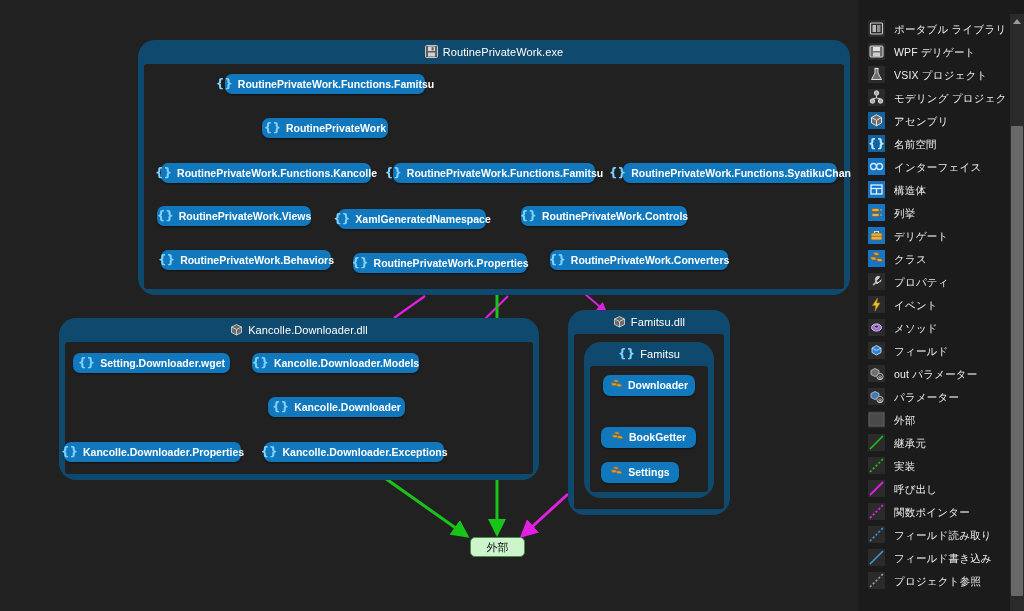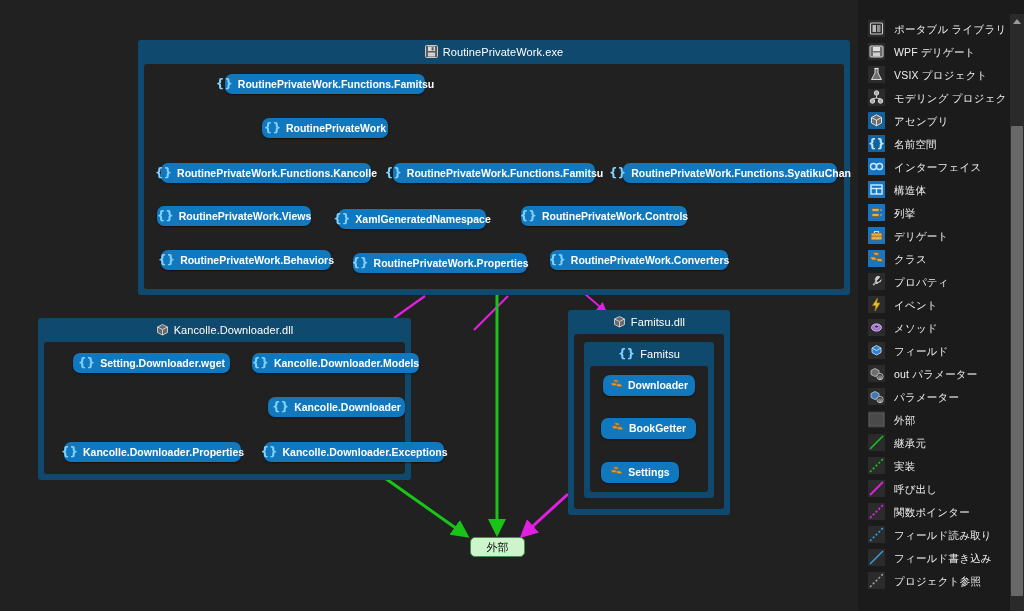--- a/index.html
+++ b/index.html
@@ -4,21 +4,21 @@
 <style>
   html,body{margin:0;padding:0;background:#1e1e1e;}
   body{width:1024px;height:611px;overflow:hidden;font-family:"Liberation Sans","DejaVu Sans",sans-serif;}
   #app{position:relative;width:1024px;height:611px;background:#212121;}
 
   
   #canvas{position:absolute;left:0;top:0;width:858px;height:611px;background:#212121;overflow:hidden;}
   #edges{position:absolute;left:0;top:0;width:858px;height:611px;pointer-events:none;}
 
   
-  .group{position:absolute;background:#0f4a6e;border-radius:3px;box-sizing:border-box;}
+  .group{position:absolute;background:#0f4a6e;border-radius:17px;box-sizing:border-box;}
   .group-hdr{height:24px;display:flex;align-items:center;justify-content:center;gap:5px;
              color:#fff;font-size:11px;letter-spacing:.1px;}
   .group-body{position:absolute;left:6px;right:6px;bottom:6px;top:24px;background:#212121;border-radius:3px;}
 
   
   .node{position:absolute;background:#1278bd;border-radius:7px;box-sizing:border-box;
         display:flex;align-items:center;justify-content:center;gap:5px;
         color:#ffffff;font-size:10.5px;font-weight:bold;white-space:nowrap;
         box-shadow:0 1px 2px rgba(0,0,0,.5);}
   .node .lbl{line-height:1;}
@@ -149,21 +149,21 @@
     </div>
     <div class="node" style="left:353px;top:253px;width:174px;height:20px;">
       <span class="ico ns-ico">{}</span>
       <span class="lbl">RoutinePrivateWork.Properties</span>
     </div>
     <div class="node" style="left:550px;top:250px;width:178px;height:20px;">
       <span class="ico ns-ico">{}</span>
       <span class="lbl">RoutinePrivateWork.Converters</span>
     </div>
 
-    <div class="group" style="left:38px;top:318px;width:373px;height:162px;">
+    <div class="group" style="left:59px;top:318px;width:480px;height:162px;">
       <div class="group-hdr">
         <span class="ico">
           <svg width="13" height="13" viewBox="0 0 13 13">
               <path d="M1.5 4 L6.5 1.5 L11.5 4 L11.5 9.5 L6.5 12 L1.5 9.5 z" fill="#6b6b6b" stroke="#d2d2d2" stroke-width="0.9"></path>
               <path d="M1.5 4 L6.5 6.5 L11.5 4" fill="none" stroke="#d2d2d2" stroke-width="0.9"></path>
               <path d="M6.5 6.5 L6.5 12" fill="none" stroke="#d2d2d2" stroke-width="0.9"></path>
             </svg>
         </span>
         <span>Kancolle.Downloader.dll</span>
       </div>
@@ -215,21 +215,21 @@
       <span class="ico">
         <svg width="13" height="11" viewBox="0 0 13 11">
             <path d="M3.5 1 L7 1 L8.5 3 L5 3 z" fill="#d9a14a" stroke="#9e6b1e" stroke-width="0.7"></path>
             <path d="M1 4 L5.5 4 L7 6.5 L2.5 6.5 z" fill="#d9a14a" stroke="#9e6b1e" stroke-width="0.7"></path>
             <path d="M6 5 L10.5 5 L12 7.5 L7.5 7.5 z" fill="#d9a14a" stroke="#9e6b1e" stroke-width="0.7"></path>
             <path d="M4 3 L3.5 4.5 M7 3.2 L8.2 5" stroke="#9e6b1e" stroke-width="0.7"></path>
           </svg>
       </span>
       <span class="lbl">Downloader</span>
     </div>
-    <div class="node" style="left:601px;top:418px;width:95px;height:21px;">
+    <div class="node" style="left:601px;top:427px;width:95px;height:21px;">
       <span class="ico">
         <svg width="13" height="11" viewBox="0 0 13 11">
             <path d="M3.5 1 L7 1 L8.5 3 L5 3 z" fill="#d9a14a" stroke="#9e6b1e" stroke-width="0.7"></path>
             <path d="M1 4 L5.5 4 L7 6.5 L2.5 6.5 z" fill="#d9a14a" stroke="#9e6b1e" stroke-width="0.7"></path>
             <path d="M6 5 L10.5 5 L12 7.5 L7.5 7.5 z" fill="#d9a14a" stroke="#9e6b1e" stroke-width="0.7"></path>
             <path d="M4 3 L3.5 4.5 M7 3.2 L8.2 5" stroke="#9e6b1e" stroke-width="0.7"></path>
           </svg>
       </span>
       <span class="lbl">BookGetter</span>
     </div>

